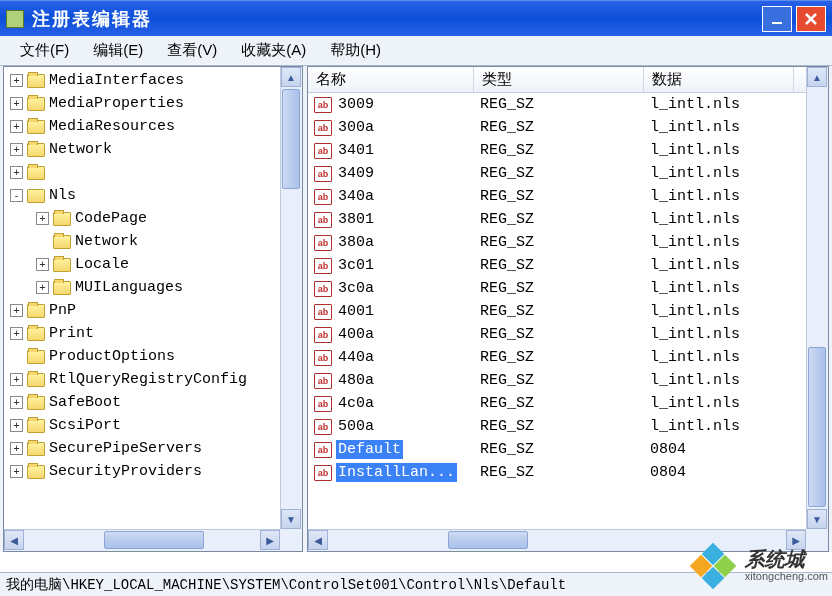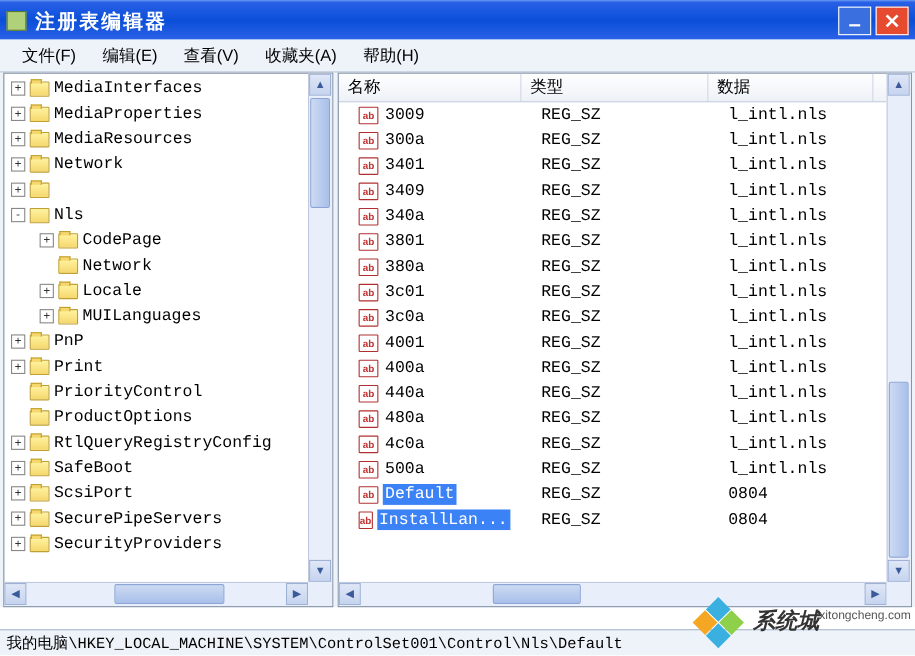--- a/index.html
+++ b/index.html
@@ -40,33 +40,33 @@
   .corner { position: absolute; right: 0; bottom: 0; width: 22px; height: 22px; background: #e9effa; }
   
   .list-panel { flex: 1; position: relative; border: 1px solid #7a8aa0; background: #fff; margin: 0 3px 0 2px; }
   .list-scroll { position: absolute; top: 0; left: 0; right: 22px; bottom: 22px; overflow: hidden; }
   .list-header { display: flex; height: 26px; background: linear-gradient(#fefefe,#eef2f8); border-bottom: 1px solid #c4cddc; font-size: 15px; position: sticky; top:0;}
   .list-header .col { padding: 3px 8px; border-right: 1px solid #d0d8e6; cursor:pointer;}
   .list-body { font-family: "Courier New", monospace; font-size: 15px; }
   .list-row { display: flex; height: 23px; align-items: center; cursor:pointer;}
   .list-row.selected .cell-name-inner { background: #3b82f6; color: #fff; }
   .val-icon { width: 18px; height: 16px; margin-right: 4px; display: inline-flex; align-items: center; justify-content: center; background: #fff; border: 1px solid #b03030; font-size: 9px; font-weight: bold; color: #c03030; font-family: Arial; border-radius:1px;}
-  .cell { padding: 0 18px; overflow: hidden; text-overflow: ellipsis; white-space: nowrap; display:flex; align-items:center;}
+  .cell { padding: 0 6px; overflow: hidden; text-overflow: ellipsis; white-space: nowrap; display:flex; align-items:center;}
   .cell-name-inner { padding: 1px 2px; }
   
   .statusbar { position: absolute; bottom: 0; left: 0; right: 0; height: 24px; background: #eef3fa; border-top: 1px solid #aab8cc; font-family: "Courier New", monospace; font-size: 14px; padding: 2px 6px; display:flex; align-items:center;}
   
   .watermark { position: absolute; right: 4px; bottom: 10px; display: flex; align-items: center; font-size: 14px; }
   .watermark .logo-box { width: 54px; height: 42px; margin-right: 4px; position:relative;}
   .cube { position:absolute; width:16px; height:16px; transform: rotate(45deg); }
   .c1 { background:#3ab0e0; left:18px; top:2px; }
   .c2 { background:#8ed04a; left:30px; top:14px; }
   .c3 { background:#f5a623; left:6px; top:14px; }
   .c4 { background:#3ab0e0; left:18px; top:26px; }
-  .watermark .wm-text { display: flex; flex-direction: row; line-height: 1.1; }
+  .watermark .wm-text { display: flex; flex-direction: column; line-height: 1.1; }
   .wm-main { font-size: 20px; font-weight: bold; font-style: italic; color: #333; }
   .wm-sub { font-size: 11px; color: #555; }
 </style>
 </head>
 <body>
 
 <div class="titlebar">
   <span class="app-icon"></span>
   <span class="title-text">注册表编辑器</span>
   <div class="win-buttons">
@@ -159,26 +159,20 @@
             <span class="indent" style="width: 6px;"></span>
             <span class="expander">+</span>
             <span class="folder-icon folder-closed"></span>
             <span>PnP</span>
           </div>
           <div class="tree-row">
             <span class="indent" style="width: 6px;"></span>
             <span class="expander">+</span>
             <span class="folder-icon folder-closed"></span>
             <span>Print</span>
-          </div>
-          <div class="tree-row">
-            <span class="indent" style="width: 6px;"></span>
-            <span class="expander none"></span>
-            <span class="folder-icon folder-closed"></span>
-            <span>PriorityControl</span>
           </div>
           <div class="tree-row">
             <span class="indent" style="width: 6px;"></span>
             <span class="expander none"></span>
             <span class="folder-icon folder-closed"></span>
             <span>ProductOptions</span>
           </div>
           <div class="tree-row">
             <span class="indent" style="width: 6px;"></span>
             <span class="expander">+</span>

